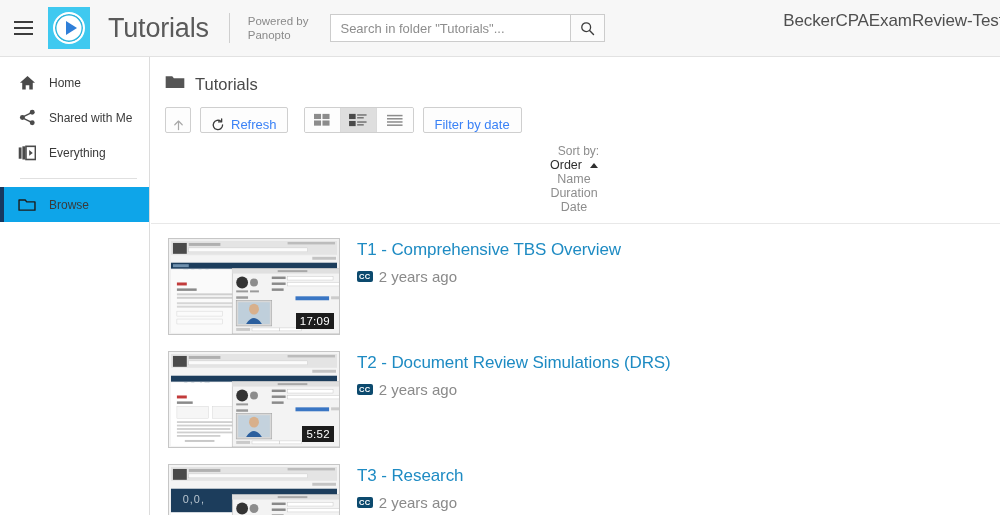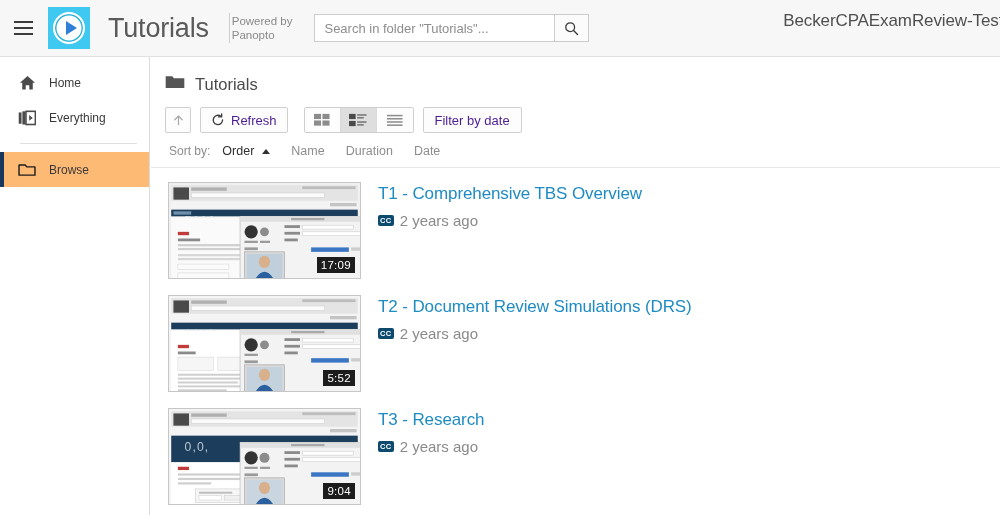--- a/index.html
+++ b/index.html
@@ -53,21 +53,21 @@
   .site-title {
     font-size: 27px; color: #5a5a5a;
     font-weight: 400; margin-left: 18px;
     letter-spacing: -0.2px; white-space: nowrap;
   }
   .hdr-divider {
     width: 1px; height: 30px; background: #cfcfcf;
     margin-left: 20px;
   }
   .powered {
-    margin-left: 2px; font-size: 11.5px;
+    margin-left: 18px; font-size: 11.5px;
     color: #8a8a8a; line-height: 14px; white-space: nowrap;
   }
   .search-wrap {
     margin-left: 22px;
     width: 275px; height: 28px;
     display: flex; align-items: stretch;
   }
   .search-input {
     flex: 1 1 auto; height: 28px;
     border: 1px solid #cccccc; border-right: none;
@@ -101,21 +101,21 @@
     height: 35px; display: flex; align-items: center;
     padding-left: 14px; cursor: pointer;
     border-left: 4px solid transparent;
     padding-right: 6px;
   }
   .nav-item .nav-label {
     font-size: 12px; color: #3a3a3a;
     margin-left: 13px; white-space: nowrap;
   }
   .nav-item.selected {
-    background: #fdba74;
+    background: #0ea5e9;
     border-left: 4px solid #17375e;
   }
   .nav-ico { width: 18px; display: flex; align-items: center; justify-content: center; flex: none; }
   .nav-sep {
     height: 1px; background: #e0e0e0;
     margin: 8px 12px 8px 20px;
   }
 
   
   .content {
@@ -130,22 +130,22 @@
   .folder-name {
     font-size: 16.5px; color: #4a4a4a; margin-left: 10px;
   }
   .toolbar {
     display: flex; align-items: center;
     padding: 13px 0 0 14px; gap: 9px;
   }
   .tb-btn {
     height: 26px; border: 1px solid #cfcfcf;
     background: #fdfdfd; border-radius: 2px;
-    display: flex; align-items: center; justify-content: center;
-    font-size: 13px; color: #4c1d95; cursor: pointer;
+    display: flex; align-items: flex-end; justify-content: center;
+    font-size: 13px; color: #3b82f6; cursor: pointer;
     font-family: "Liberation Sans", sans-serif;
     padding: 0 9px; white-space: nowrap;
   }
   .tb-up { width: 26px; padding: 0; }
   .tb-refresh { gap: 6px; padding: 0 10px; }
   .viewgroup {
     display: flex; height: 26px;
     border: 1px solid #cfcfcf; border-radius: 2px;
     overflow: hidden; margin-left: 7px;
   }
@@ -156,41 +156,42 @@
   }
   .vbtn:last-child { border-right: none; }
   .vbtn.active { background: #dedede; }
   .tb-filter { padding: 0 11px; }
 
   .sortbar {
     display: flex; align-items: center;
     padding: 11px 0 9px 18px; gap: 0;
     border-bottom: 1px solid #e8e8e8;
     margin-right: 0;
+    flex-direction: column;
   }
   .sort-label { font-size: 12px; color: #8d8d8d; margin-right: 12px; }
   .sort-opt {
     font-size: 12.5px; color: #8d8d8d; cursor: pointer;
     margin-right: 21px; display: flex; align-items: center; gap: 8px;
     white-space: nowrap;
   }
   .sort-opt.active { color: #2f2f2f; }
   .caret-up {
     width: 0; height: 0;
     border-left: 4px solid transparent;
     border-right: 4px solid transparent;
     border-bottom: 5px solid #2f2f2f;
   }
 
   
   .vlist { padding: 14px 0 0 0; }
   .vrow { display: flex; padding: 0 0 16px 17px; }
   .thumb {
     position: relative;
-    width: 193px; height: 97px;
+    width: 172px; height: 97px;
     border: 1px solid #c6c6c6;
     background: #e9e9e9;
     overflow: hidden; flex: none; cursor: pointer;
   }
   .thumb-canvas { position: absolute; inset: 0; }
   .dur {
     position: absolute; right: 5px; bottom: 5px;
     background: #1c1c1c; color: #ffffff;
     font-size: 11.5px; padding: 1px 4px;
     font-family: "Liberation Sans", sans-serif;
@@ -260,20 +261,32 @@
 
   <div class="nav-item">
     <span class="nav-ico">
       <svg width="17" height="16" viewBox="0 0 18 17">
         <path d="M9 1 L17 8.2 L14.6 8.2 L14.6 15.5 L10.9 15.5 L10.9 10.8 L7.1 10.8 L7.1 15.5 L3.4 15.5 L3.4 8.2 L1 8.2 Z" fill="#4a4a4a"></path>
       </svg>
     </span>
     <span class="nav-label">Home</span>
   </div>
 
+  <div class="nav-item">
+    <span class="nav-ico">
+      <svg width="17" height="17" viewBox="0 0 18 18">
+        <circle cx="14" cy="3.4" r="2.6" fill="#4a4a4a"></circle>
+        <circle cx="3.6" cy="9" r="2.6" fill="#4a4a4a"></circle>
+        <circle cx="14" cy="14.6" r="2.6" fill="#4a4a4a"></circle>
+        <line x1="4.2" y1="8.3" x2="13.4" y2="3.9" stroke="#4a4a4a" stroke-width="1.5"></line>
+        <line x1="4.2" y1="9.7" x2="13.4" y2="14.1" stroke="#4a4a4a" stroke-width="1.5"></line>
+      </svg>
+    </span>
+    <span class="nav-label">Shared with Me</span>
+  </div>
 
   <div class="nav-item">
     <span class="nav-ico">
       <svg width="18" height="16" viewBox="0 0 19 17">
         <rect x="0.7" y="2.6" width="3" height="12" fill="#4a4a4a"></rect>
         <rect x="4.6" y="1.4" width="3" height="14" fill="#4a4a4a"></rect>
         <rect x="8.4" y="1.4" width="10" height="14" fill="none" stroke="#4a4a4a" stroke-width="1.7"></rect>
         <path d="M11.8 5.4 L15.6 8.4 L11.8 11.4 Z" fill="#4a4a4a"></path>
       </svg>
     </span>

